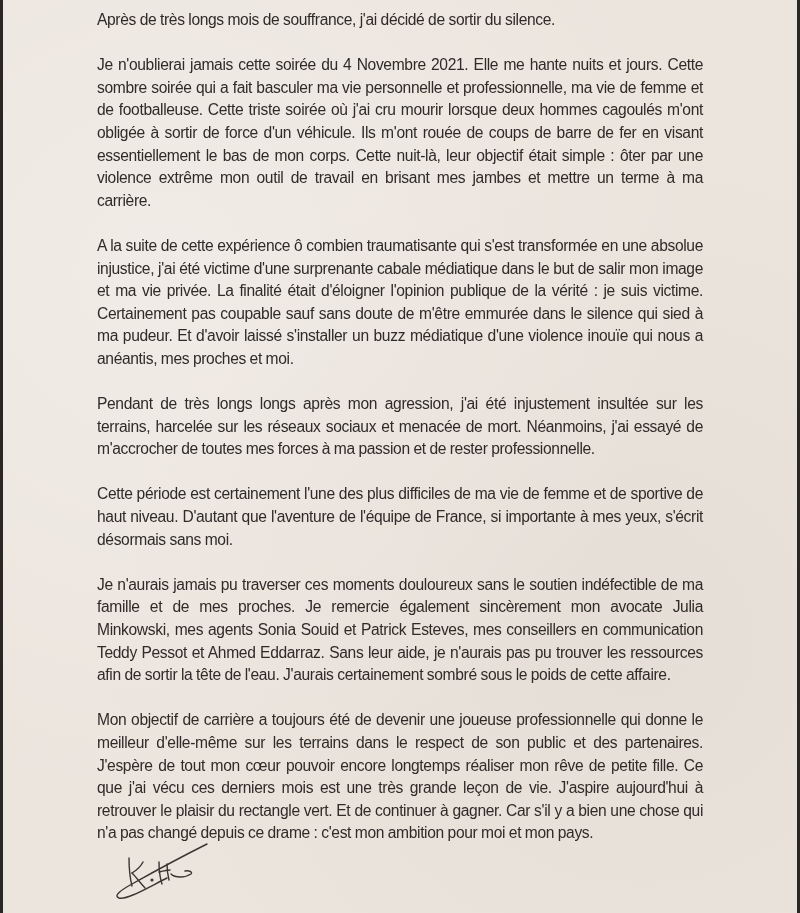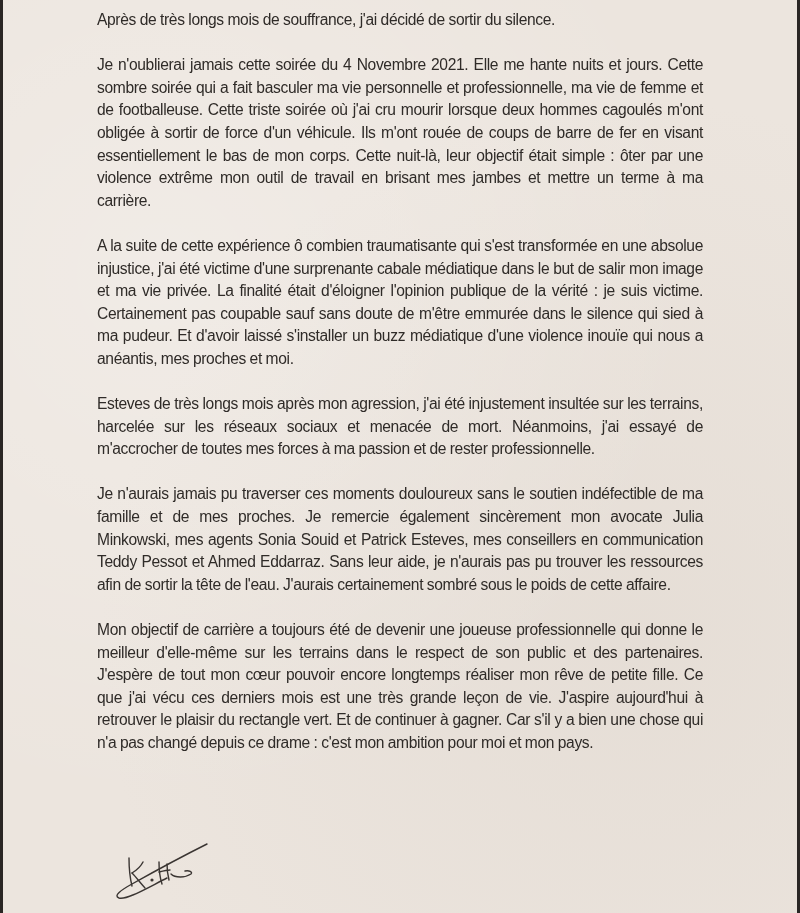--- a/index.html
+++ b/index.html
@@ -31,21 +31,22 @@
   .signature { position: absolute; left: 104px; top: 840px; width: 110px; height: 65px; }
 </style>
 </head>
 <body>
 
 <div class="page">
   <div class="text">
     <p>Après de très longs mois de souffrance, j'ai décidé de sortir du silence.</p>
     <p>Je n'oublierai jamais cette soirée du 4 Novembre 2021. Elle me hante nuits et jours. Cette sombre soirée qui a fait basculer ma vie personnelle et professionnelle, ma vie de femme et de footballeuse. Cette triste soirée où j'ai cru mourir lorsque deux hommes cagoulés m'ont obligée à sortir de force d'un véhicule. Ils m'ont rouée de coups de barre de fer en visant essentiellement le bas de mon corps. Cette nuit-là, leur objectif était simple : ôter par une violence extrême mon outil de travail en brisant mes jambes et mettre un terme à ma carrière.</p>
     <p>A la suite de cette expérience ô combien traumatisante qui s'est transformée en une absolue injustice, j'ai été victime d'une surprenante cabale médiatique dans le but de salir mon image et ma vie privée. La finalité était d'éloigner l'opinion publique de la vérité : je suis victime. Certainement pas coupable sauf sans doute de m'être emmurée dans le silence qui sied à ma pudeur. Et d'avoir laissé s'installer un buzz médiatique d'une violence inouïe qui nous a anéantis, mes proches et moi.</p>
-    <p>Esteves de très longs mois après mon agression, j'ai été injustement insultée sur les terrains, harcelée sur les réseaux sociaux et menacée de mort. Néanmoins, j'ai essayé de m'accrocher de toutes mes forces à ma passion et de rester professionnelle.</p>
+    <p>Pendant de très longs longs après mon agression, j'ai été injustement insultée sur les terrains, harcelée sur les réseaux sociaux et menacée de mort. Néanmoins, j'ai essayé de m'accrocher de toutes mes forces à ma passion et de rester professionnelle.</p>
+    <p>Cette période est certainement l'une des plus difficiles de ma vie de femme et de sportive de haut niveau. D'autant que l'aventure de l'équipe de France, si importante à mes yeux, s'écrit désormais sans moi.</p>
     <p>Je n'aurais jamais pu traverser ces moments douloureux sans le soutien indéfectible de ma famille et de mes proches. Je remercie également sincèrement mon avocate Julia Minkowski, mes agents Sonia Souid et Patrick Esteves, mes conseillers en communication Teddy Pessot et Ahmed Eddarraz. Sans leur aide, je n'aurais pas pu trouver les ressources afin de sortir la tête de l'eau. J'aurais certainement sombré sous le poids de cette affaire.</p>
     <p class="last">Mon objectif de carrière a toujours été de devenir une joueuse professionnelle qui donne le meilleur d'elle-même sur les terrains dans le respect de son public et des partenaires. J'espère de tout mon cœur pouvoir encore longtemps réaliser mon rêve de petite fille. Ce que j'ai vécu ces derniers mois est une très grande leçon de vie. J'aspire aujourd'hui à retrouver le plaisir du rectangle vert. Et de continuer à gagner. Car s'il y a bien une chose qui n'a pas changé depuis ce drame : c'est mon ambition pour moi et mon pays.</p>
 
   </div>
 
   <svg class="signature" viewBox="0 0 110 65" fill="none" stroke="#3a3532" stroke-width="1.4" stroke-linecap="round" stroke-linejoin="round">
 
     <path d="M22 18 C22 28 23 38 25 46"></path>
     <path d="M25 33 C30 30 34 26 36 22"></path>
     <path d="M25 33 C30 38 34 44 38 48"></path>

